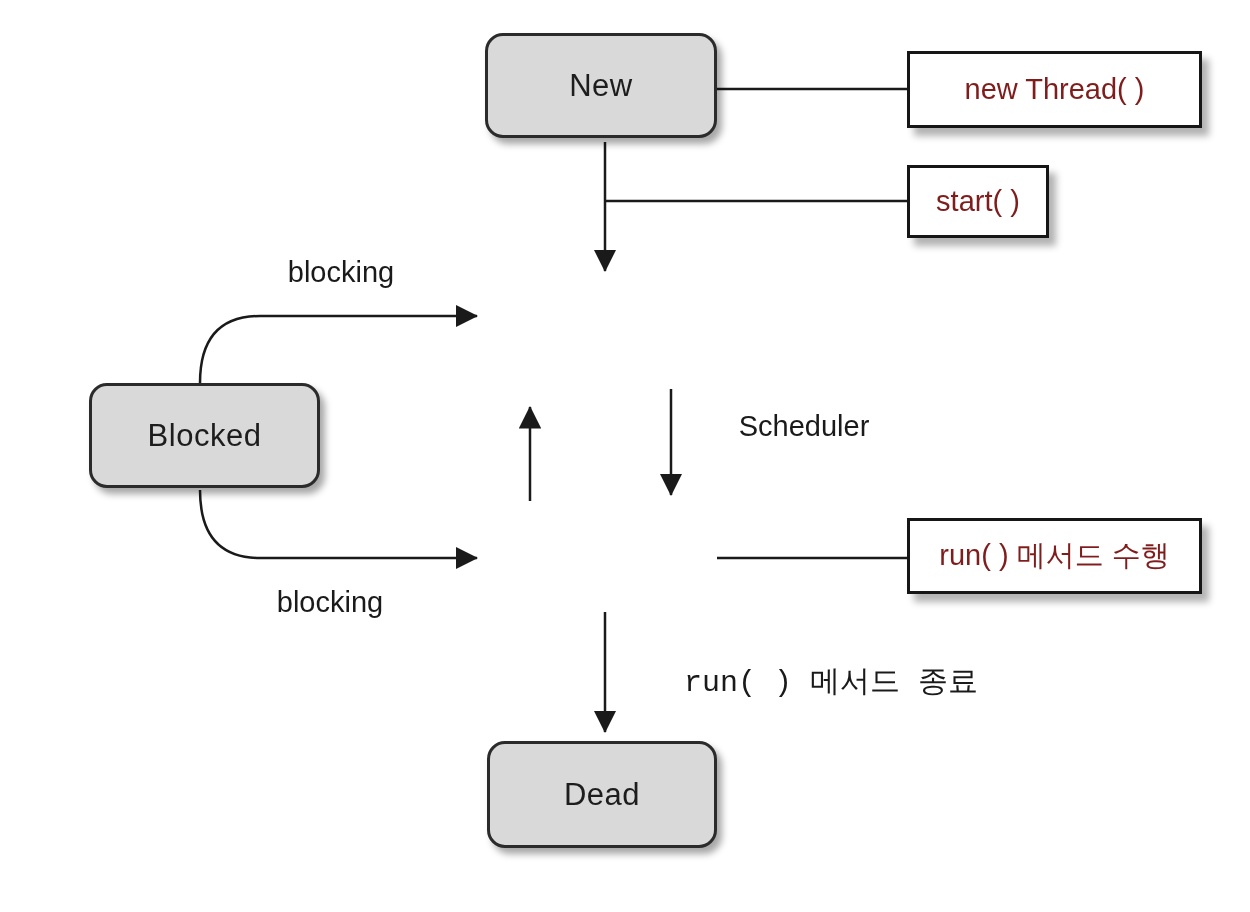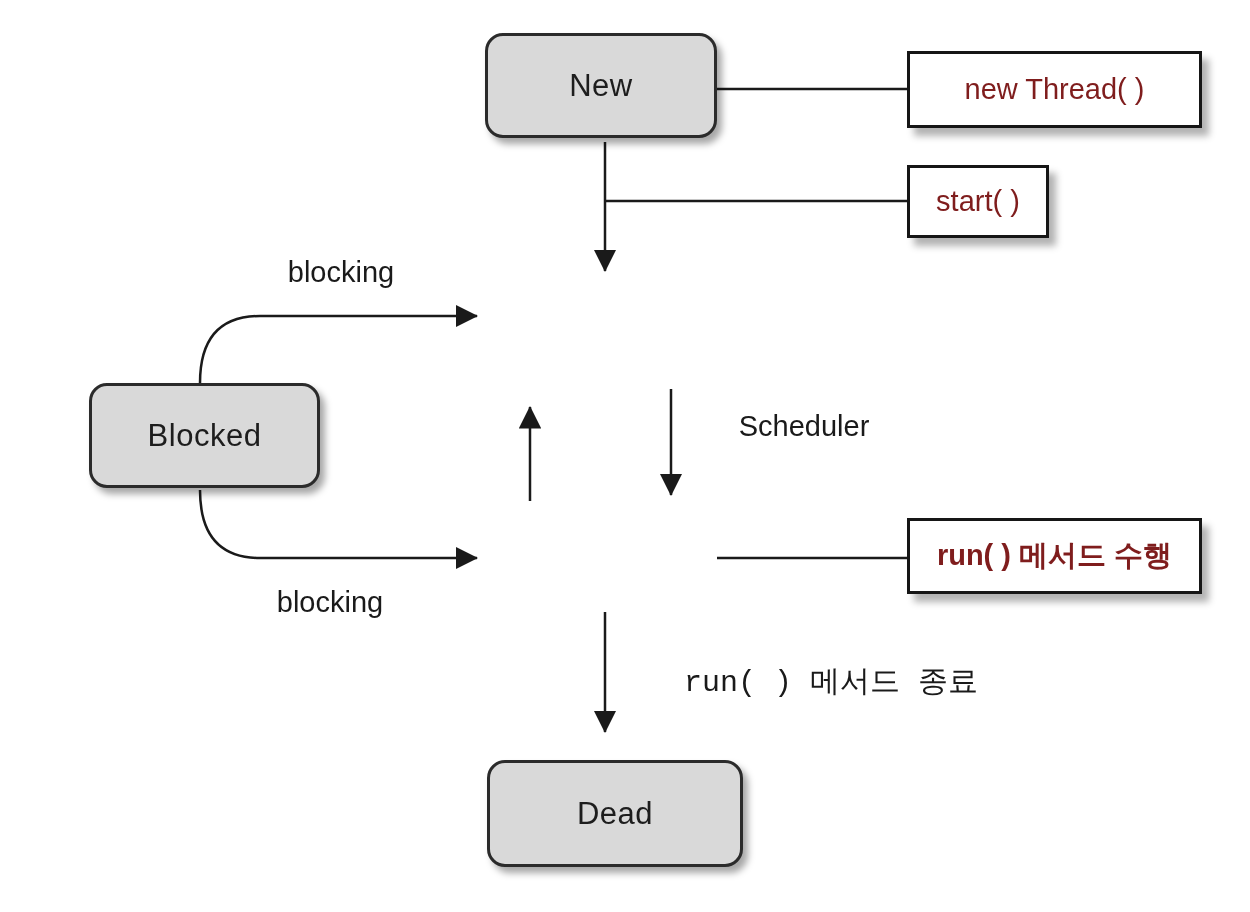--- a/index.html
+++ b/index.html
@@ -55,26 +55,26 @@
     text-align: center;
     white-space: nowrap;
     transform: translate(-50%, -50%);
   }
 
   
   #node-new      { left: 485px; top:  33px; width: 232px; height: 105px; }
   #node-runnable { left: 485px; top: 281px; width: 232px; height: 106px; }
   #node-blocked  { left:  89px; top: 383px; width: 231px; height: 105px; }
   #node-running  { left: 485px; top: 503px; width: 232px; height: 107px; }
-  #node-dead     { left: 487px; top: 760px; width: 256px; height: 107px; }
+  #node-dead     { left: 487px; top: 741px; width: 230px; height: 107px; }
 
   
   #callout-new-thread  { left: 907px; top:  51px; width: 295px; height: 77px; }
   #callout-start       { left: 907px; top: 165px; width: 142px; height: 73px; align-items: center; }
-  #callout-run-execute { left: 907px; top: 518px; width: 295px; height: 76px; font-weight: bold; }
+  #callout-run-execute { left: 907px; top: 518px; width: 295px; height: 76px; }
 
   
   #label-unblocked     { left: 341px; top: 272px; }
   #label-scheduler     { left: 804px; top: 426px; }
   #label-blocking      { left: 330px; top: 602px; }
   #label-run-terminate { left: 831px; top: 681px; font-size: 30px; font-family: Liberation Mono, monospace; }
 </style>
 </head>
 <body>
 

